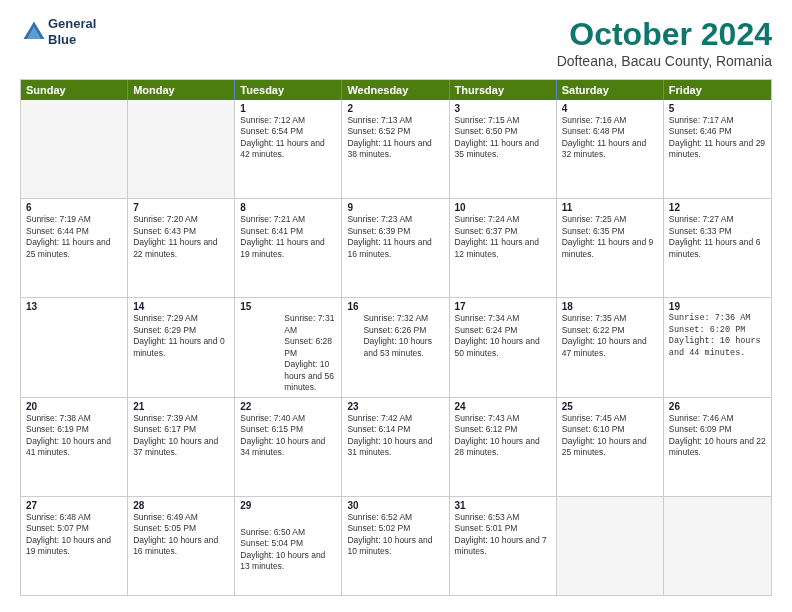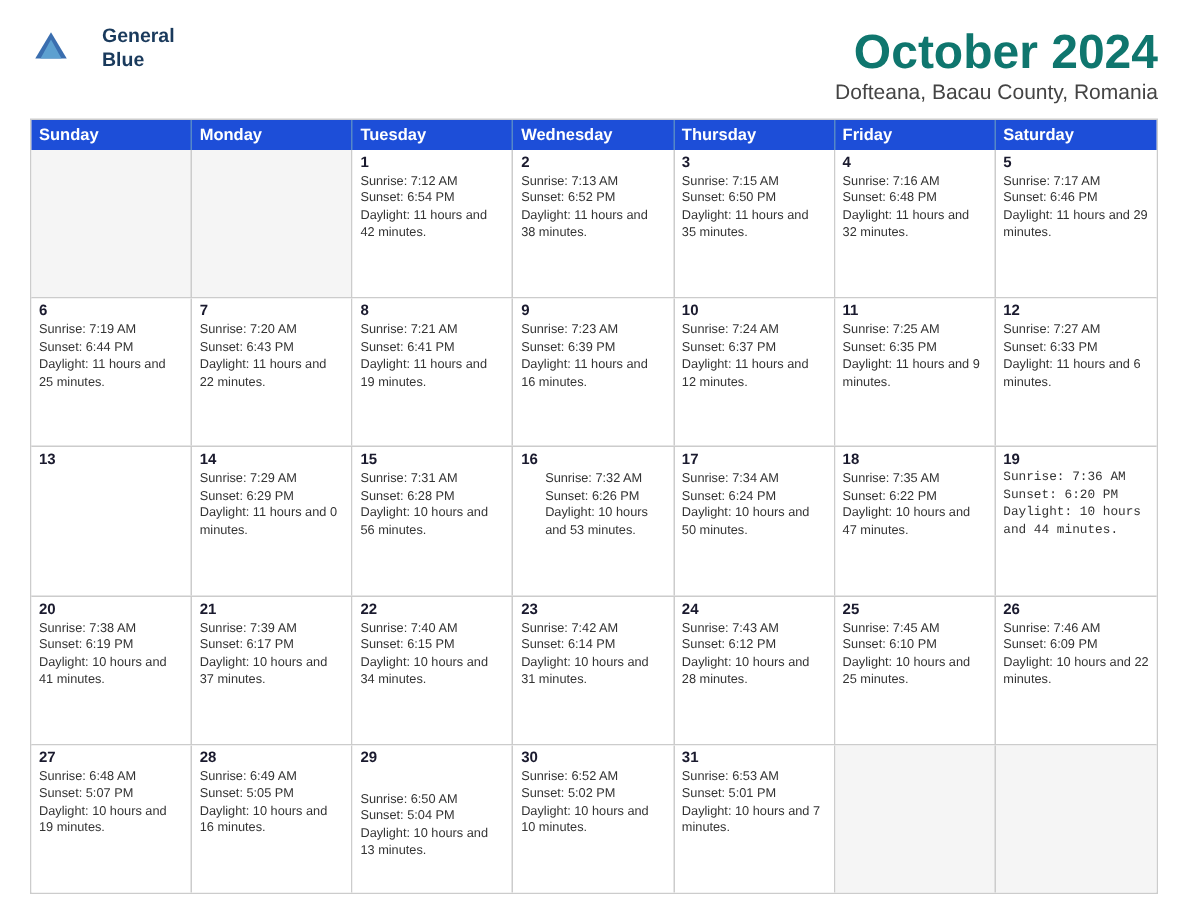--- a/index.html
+++ b/index.html
@@ -19,21 +19,21 @@
     }
     .header {
       display: flex;
       justify-content: space-between;
       align-items: flex-start;
       margin-bottom: 10px;
     }
     .logo {
       display: flex;
       align-items: center;
-      gap: 20px;
+      gap: 0;
     }
     .logo-text {
       font-size: 13px;
       font-weight: bold;
       color: #1a3a5c;
       line-height: 1.2;
     }
     .logo-icon {
       width: 28px;
       height: 28px;
@@ -52,21 +52,21 @@
     }
     .calendar {
       flex: 1;
       display: flex;
       flex-direction: column;
       border: 1px solid #ccc;
     }
     .cal-header {
       display: grid;
       grid-template-columns: repeat(7, 1fr);
-      background: #1d4ed8;
+      background: #4d7c0f;
     }
     .cal-header-cell {
       color: #fff;
       font-size: 11px;
       font-weight: bold;
       padding: 4px 5px;
       text-align: left;
       border-right: 1px solid #5588c8;
     }
     .cal-header-cell:last-child { border-right: none; }
@@ -127,22 +127,22 @@
     </div>
   </div>
 
   <div class="calendar">
     <div class="cal-header">
     <div class="cal-header-cell">Sunday</div>
         <div class="cal-header-cell">Monday</div>
         <div class="cal-header-cell">Tuesday</div>
         <div class="cal-header-cell">Wednesday</div>
         <div class="cal-header-cell">Thursday</div>
+        <div class="cal-header-cell">Saturday</div>
         <div class="cal-header-cell">Friday</div>
-        <div class="cal-header-cell">Saturday</div>
       </div>
     <div class="cal-body">
     <div class="cal-row">
           <div class="cal-cell empty"></div>
           <div class="cal-cell empty"></div>
           <div class="cal-cell">
             <span class="day-num">1</span>
             <div class="cell-text" style="white-space: pre-line;">Sunrise: 7:12 AM
 Sunset: 6:54 PM
 Daylight: 11 hours and 42 minutes.</div>
@@ -221,21 +221,21 @@
             <span class="day-num">13</span>
           </div>
           <div class="cal-cell">
             <span class="day-num">14</span>
             <div class="cell-text" style="white-space: pre-line;">Sunrise: 7:29 AM
 Sunset: 6:29 PM
 Daylight: 11 hours and 0 minutes.</div>
           </div>
           <div class="cal-cell">
             <span class="day-num">15</span>
-            <div class="cell-text" style="white-space: pre-line;">Sunrise: 7:31 AM
+            <div class="cell-text" style="white-space: pre-line; margin-left: 44px;">Sunrise: 7:31 AM
 Sunset: 6:28 PM
 Daylight: 10 hours and 56 minutes.</div>
           </div>
           <div class="cal-cell">
             <span class="day-num">16</span>
             <div class="cell-text" style="white-space: pre-line; margin-left: 16px;">Sunrise: 7:32 AM
 Sunset: 6:26 PM
 Daylight: 10 hours and 53 minutes.</div>
           </div>
           <div class="cal-cell">

